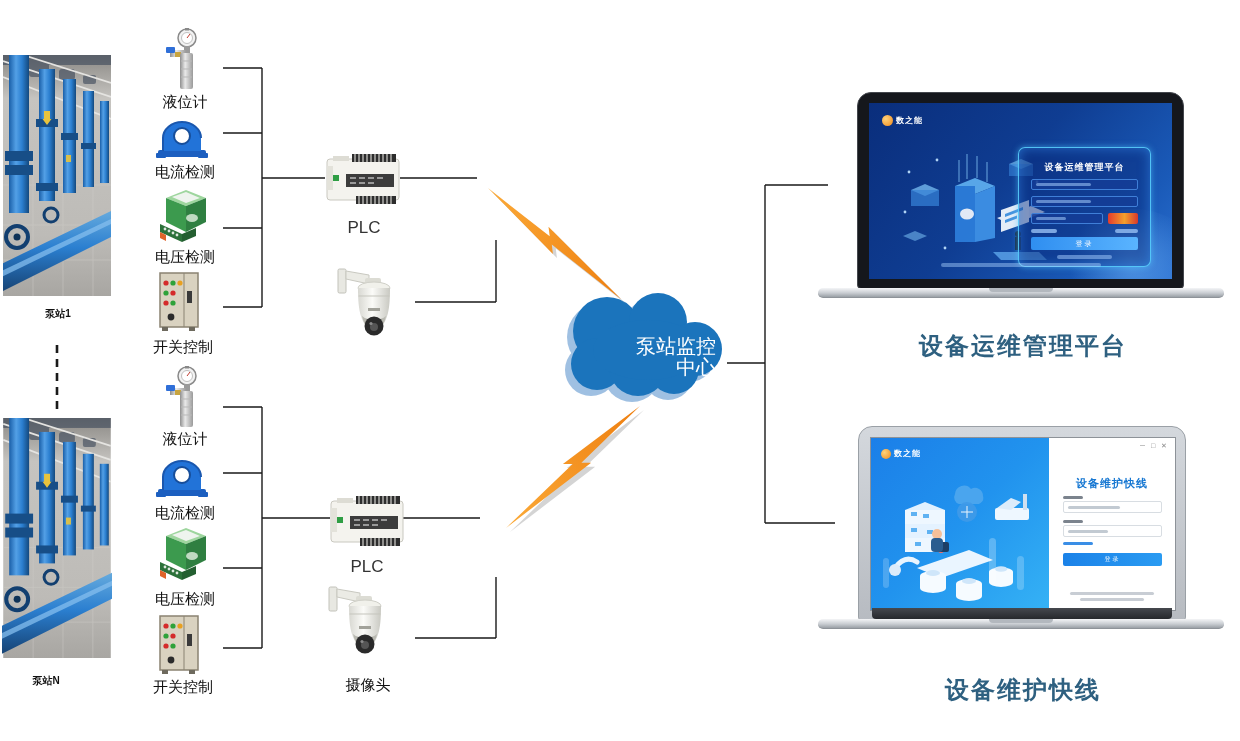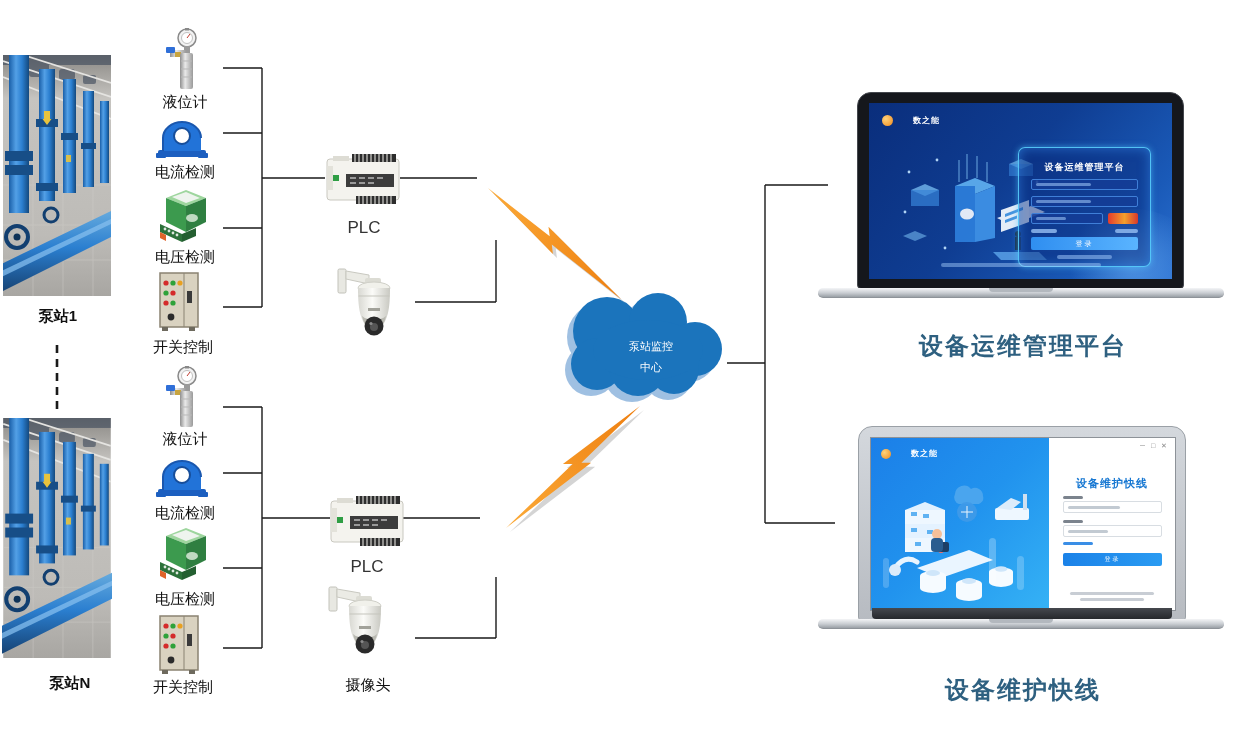--- a/index.html
+++ b/index.html
@@ -1,32 +1,32 @@
 <!DOCTYPE html>
 <html><head>
 <meta charset="utf-8">
 <style>
   html,body{margin:0;padding:0;}
   #canvas{position:relative;width:1240px;height:741px;background:#ffffff;overflow:hidden;
           font-family:"Liberation Sans",sans-serif;}
   .abs{position:absolute;}
   .lbl{position:absolute;text-align:center;color:#111;font-size:15px;}
-  .station-lbl{font-weight:700;font-size:15px;}
+  .station-lbl{font-weight:700;font-size:10px;}
   .caption{position:absolute;text-align:center;color:#2e6080;font-weight:700;
            font-family:"DejaVu Serif",serif;font-size:24px;letter-spacing:2px;}
   .laptop1-bezel{position:absolute;left:857px;top:92px;width:327px;height:197px;background:#15171c;
     border-radius:14px 14px 4px 4px;border:1px solid #44474d;box-sizing:border-box;}
   .laptop1-screen{position:absolute;left:869px;top:103px;width:303px;height:176px;overflow:hidden;
     background:linear-gradient(130deg,#0a2e7c 0%,#0f3d92 45%,#1a5ab8 80%,#2a6fd0 100%);}
   .glow{position:absolute;right:-30px;bottom:-40px;width:140px;height:110px;border-radius:50%;
     background:radial-gradient(circle,rgba(120,190,255,.5),rgba(120,190,255,0) 70%);}
   .base{position:absolute;height:9px;background:linear-gradient(#f4f5f7,#c9cdd2 55%,#9aa0a6);border-radius:5px;
     border-bottom:1px solid #8e9399;}
   .base .notch{position:absolute;left:50%;top:0;width:64px;height:4px;margin-left:-32px;background:#b3b8be;border-radius:0 0 8px 8px;}
-  .logo-row{position:absolute;display:flex;align-items:center;gap:20px;}
+  .logo-row{position:absolute;display:flex;align-items:center;gap:3px;}
   .logo-dot{width:11px;height:11px;border-radius:50%;background:radial-gradient(circle at 35% 35%,#ffd27a,#f08a1d);}
   .logo-txt{color:#fff;font-size:8px;font-weight:700;letter-spacing:1px;}
   .login-card{position:absolute;left:149px;top:44px;width:131px;height:118px;border-radius:7px;
     border:1px solid rgba(90,210,255,.9);background:rgba(8,40,120,.45);
     box-shadow:0 0 6px rgba(80,200,255,.6), inset 0 0 12px rgba(60,160,255,.5);}
   .login-title{margin-top:13px;text-align:center;color:#fff;font-size:9px;font-weight:700;letter-spacing:1px;}
   .fld{position:absolute;left:12px;width:107px;height:11px;background:rgba(20,60,150,.8);
     border:1px solid #3f7fd8;border-radius:2px;box-sizing:border-box;}
   .fld .ph{position:absolute;left:4px;top:3px;width:55px;height:3px;background:#7ea6e0;opacity:.75;border-radius:2px;}
   .captcha{position:absolute;width:30px;height:11px;border-radius:2px;
@@ -45,21 +45,21 @@
   .winctl{position:absolute;right:6px;top:4px;color:#888;font-size:7px;letter-spacing:2px;}
   .l2-title{position:absolute;left:0;top:38px;width:100%;text-align:center;color:#1677d2;font-weight:700;font-size:11px;letter-spacing:1px;}
   .l2-lab{position:absolute;left:14px;width:20px;height:3px;background:#5a6470;opacity:.8;border-radius:2px;}
   .l2-input{position:absolute;left:14px;width:99px;height:12px;border:1px solid #d8dde2;border-radius:2px;background:#fff;box-sizing:border-box;}
   .l2-input .ph{position:absolute;left:4px;top:4px;width:52px;height:3px;background:#c2cad2;border-radius:2px;}
   .l2-link{position:absolute;left:14px;width:30px;height:3px;background:#3a8ee6;border-radius:2px;}
   .l2-btn{position:absolute;left:14px;top:115px;width:99px;height:13px;border-radius:2px;background:linear-gradient(90deg,#1b82e8,#2a9bf2);
     color:#fff;font-size:6px;text-align:center;line-height:13px;letter-spacing:2px;}
   .l2-footer1{position:absolute;left:50%;bottom:15px;width:84px;height:3px;margin-left:-42px;background:#c8cdd4;border-radius:2px;}
   .l2-footer2{position:absolute;left:50%;bottom:9px;width:64px;height:3px;margin-left:-32px;background:#c8cdd4;border-radius:2px;}
-  .cloud-text{position:absolute;left:586px;top:336px;width:130px;text-align:center;color:#fff;font-size:11px;line-height:21px;}
+  .cloud-text{position:absolute;left:586px;top:336px;width:130px;text-align:right;color:#fff;font-size:20px;line-height:21px;}
 </style>
 </head>
 <body>
 
 <div id="canvas">
 
   <svg class="abs" style="left:0;top:0;" width="1240" height="741" viewBox="0 0 1240 741">
     <defs>
       <linearGradient id="boltg1" gradientUnits="userSpaceOnUse" x1="488" y1="188" x2="622" y2="300">
         <stop offset="0" stop-color="#fbaa38"></stop>
@@ -182,21 +182,21 @@
       <rect x="63" y="100" width="5" height="7" fill="#e8c33c" opacity="0.9"></rect>
       </g>
     </defs>
     <use href="#photo-content"></use>
   </svg>
   <div class="lbl station-lbl" style="left:18px;top:307px;width:80px;">泵站1</div>
 
   <svg class="abs" style="left:2px;top:418px;" width="110" height="240" viewBox="0 0 108 241">
     <use href="#photo-content"></use>
   </svg>
-  <div class="lbl station-lbl" style="left:30px;top:674px;width:80px;">泵站N</div>
+  <div class="lbl station-lbl" style="left:6px;top:674px;width:80px;">泵站N</div>
 
   <svg class="abs" style="left:162px;top:28px;" width="40" height="62" viewBox="0 0 40 62">
     <g id="gauge-ic">
       <circle cx="25" cy="10" r="9" fill="#f2f2f2" stroke="#8a8a8a" stroke-width="1.5"></circle>
       <circle cx="25" cy="10" r="5.5" fill="#fff" stroke="#c0c0c0"></circle>
       <line x1="25" y1="10" x2="28" y2="6" stroke="#c03a2e" stroke-width="1"></line>
       <rect x="23" y="0" width="4" height="2.5" fill="#888"></rect>
       <rect x="22" y="18" width="6" height="7" fill="#9a9a9a"></rect>
       <rect x="8" y="22" width="16" height="7" fill="url(#met)"></rect>
       <rect x="4" y="19" width="9" height="6" rx="1" fill="#2f6fd8"></rect>

